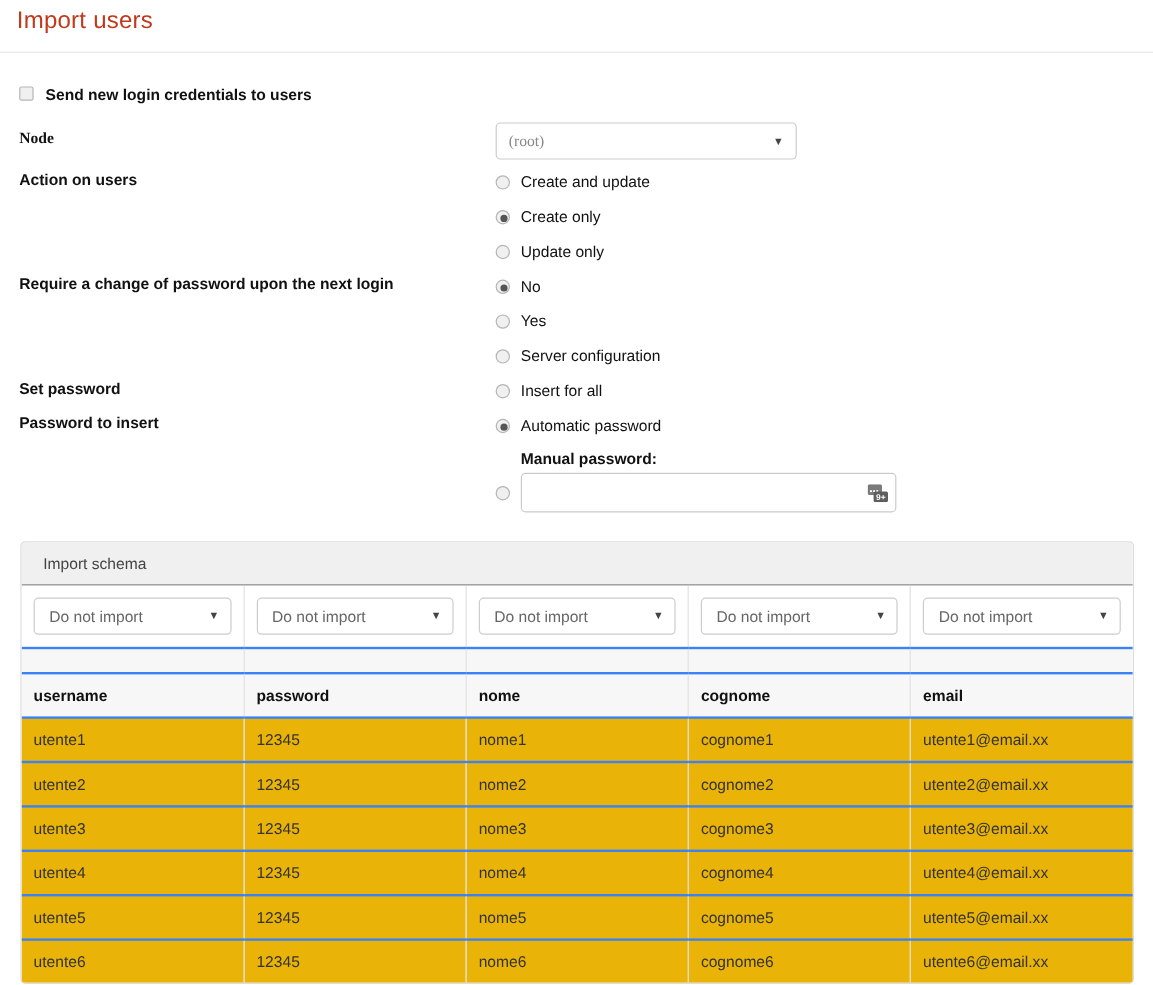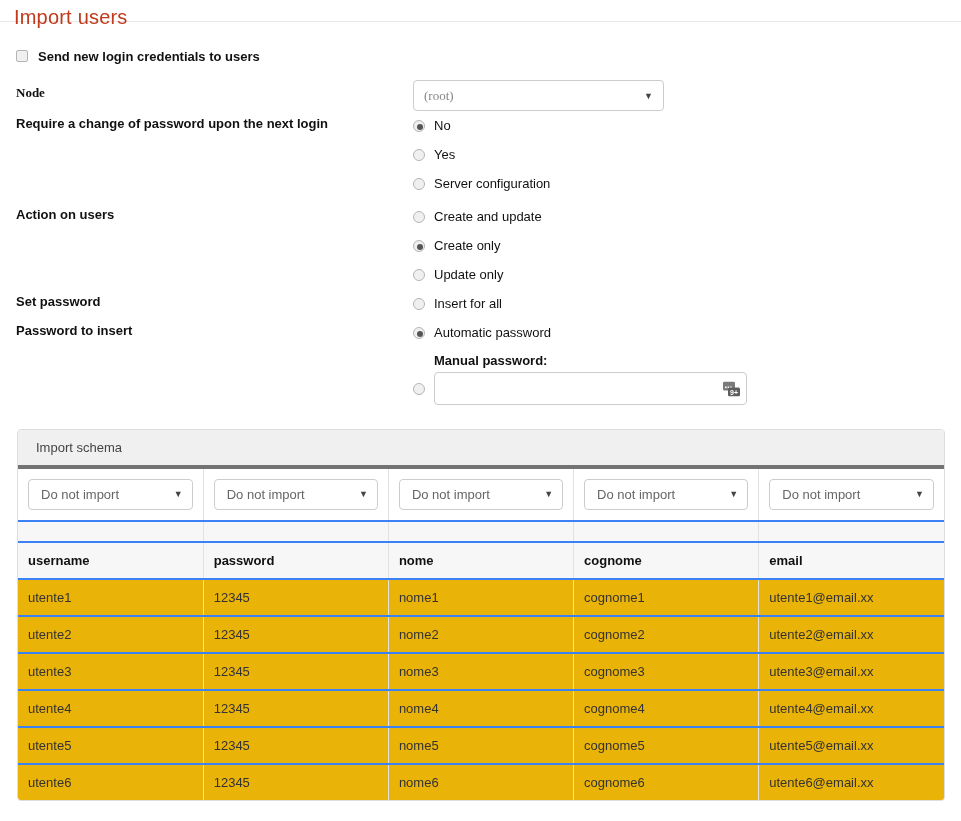--- a/index.html
+++ b/index.html
@@ -12,21 +12,21 @@
     background: #ffffff;
     font-family: "Liberation Sans", sans-serif;
     font-size: 13px;
     color: #222222;
     overflow: hidden;
   }
 
   
   .page-header {
     padding: 4px 0 0 14px;
-    height: 22px;
+    height: 44px;
     box-sizing: border-box;
     border-bottom: 1px solid #e8e8e8;
   }
   .page-title {
     color: #c0391b;
     font-size: 20px;
     font-weight: 400;
     line-height: 26px;
     letter-spacing: .2px;
     margin: 0;
@@ -182,21 +182,21 @@
   
   .panel {
     margin: 24px 16px 0 17px;
     border: 1px solid #dddddd;
     border-radius: 4px;
     background: #ffffff;
     overflow: hidden;
   }
   .panel-head {
     background: #f0f0f0;
-    border-bottom: 4px solid #737373;
+    border-bottom: 1px solid #737373;
     padding: 10px 0 10px 18px;
     font-size: 13px;
     color: #444444;
   }
   table.schema {
     width: 100%;
     border-collapse: collapse;
     table-layout: fixed;
     font-size: 13px;
   }
@@ -275,52 +275,52 @@
   <div class="field-row" style="margin-top:14px;font-family:Liberation Serif, serif;">
     <div class="field-label">Node</div>
     <div class="field-control">
       <div class="select-box">
         <span>(root)</span>
         <span class="caret">▼</span>
       </div>
     </div>
   </div>
 
+  <div class="field-row" style="margin-top:4px;">
+    <div class="field-label">Action on users</div>
+    <div class="field-control">
+      <div class="radio-line">
+        <input type="radio" name="action" class="rb" style="">
+        <span class="radio-text">Create and update</span>
+      </div>
+      <div class="radio-line">
+        <input type="radio" name="action" class="rb checked" style="">
+        <span class="radio-text">Create only</span>
+      </div>
+      <div class="radio-line">
+        <input type="radio" name="action" class="rb" style="">
+        <span class="radio-text">Update only</span>
+      </div>
+    </div>
+  </div>
+
   <div class="field-row">
     <div class="field-label">Require a change of password upon the next login</div>
     <div class="field-control">
       <div class="radio-line">
         <input type="radio" name="require" class="rb checked" style="">
         <span class="radio-text">No</span>
       </div>
       <div class="radio-line">
         <input type="radio" name="require" class="rb" style="">
         <span class="radio-text">Yes</span>
       </div>
       <div class="radio-line">
         <input type="radio" name="require" class="rb" style="">
         <span class="radio-text">Server configuration</span>
-      </div>
-    </div>
-  </div>
-
-  <div class="field-row" style="margin-top:4px;">
-    <div class="field-label">Action on users</div>
-    <div class="field-control">
-      <div class="radio-line">
-        <input type="radio" name="action" class="rb" style="">
-        <span class="radio-text">Create and update</span>
-      </div>
-      <div class="radio-line">
-        <input type="radio" name="action" class="rb checked" style="">
-        <span class="radio-text">Create only</span>
-      </div>
-      <div class="radio-line">
-        <input type="radio" name="action" class="rb" style="">
-        <span class="radio-text">Update only</span>
       </div>
     </div>
   </div>
 
   <div class="field-row">
     <div class="field-label">Set password</div>
     <div class="field-control">
       <div class="radio-line">
         <input type="radio" name="setpw" class="rb" style="">
         <span class="radio-text">Insert for all</span>

